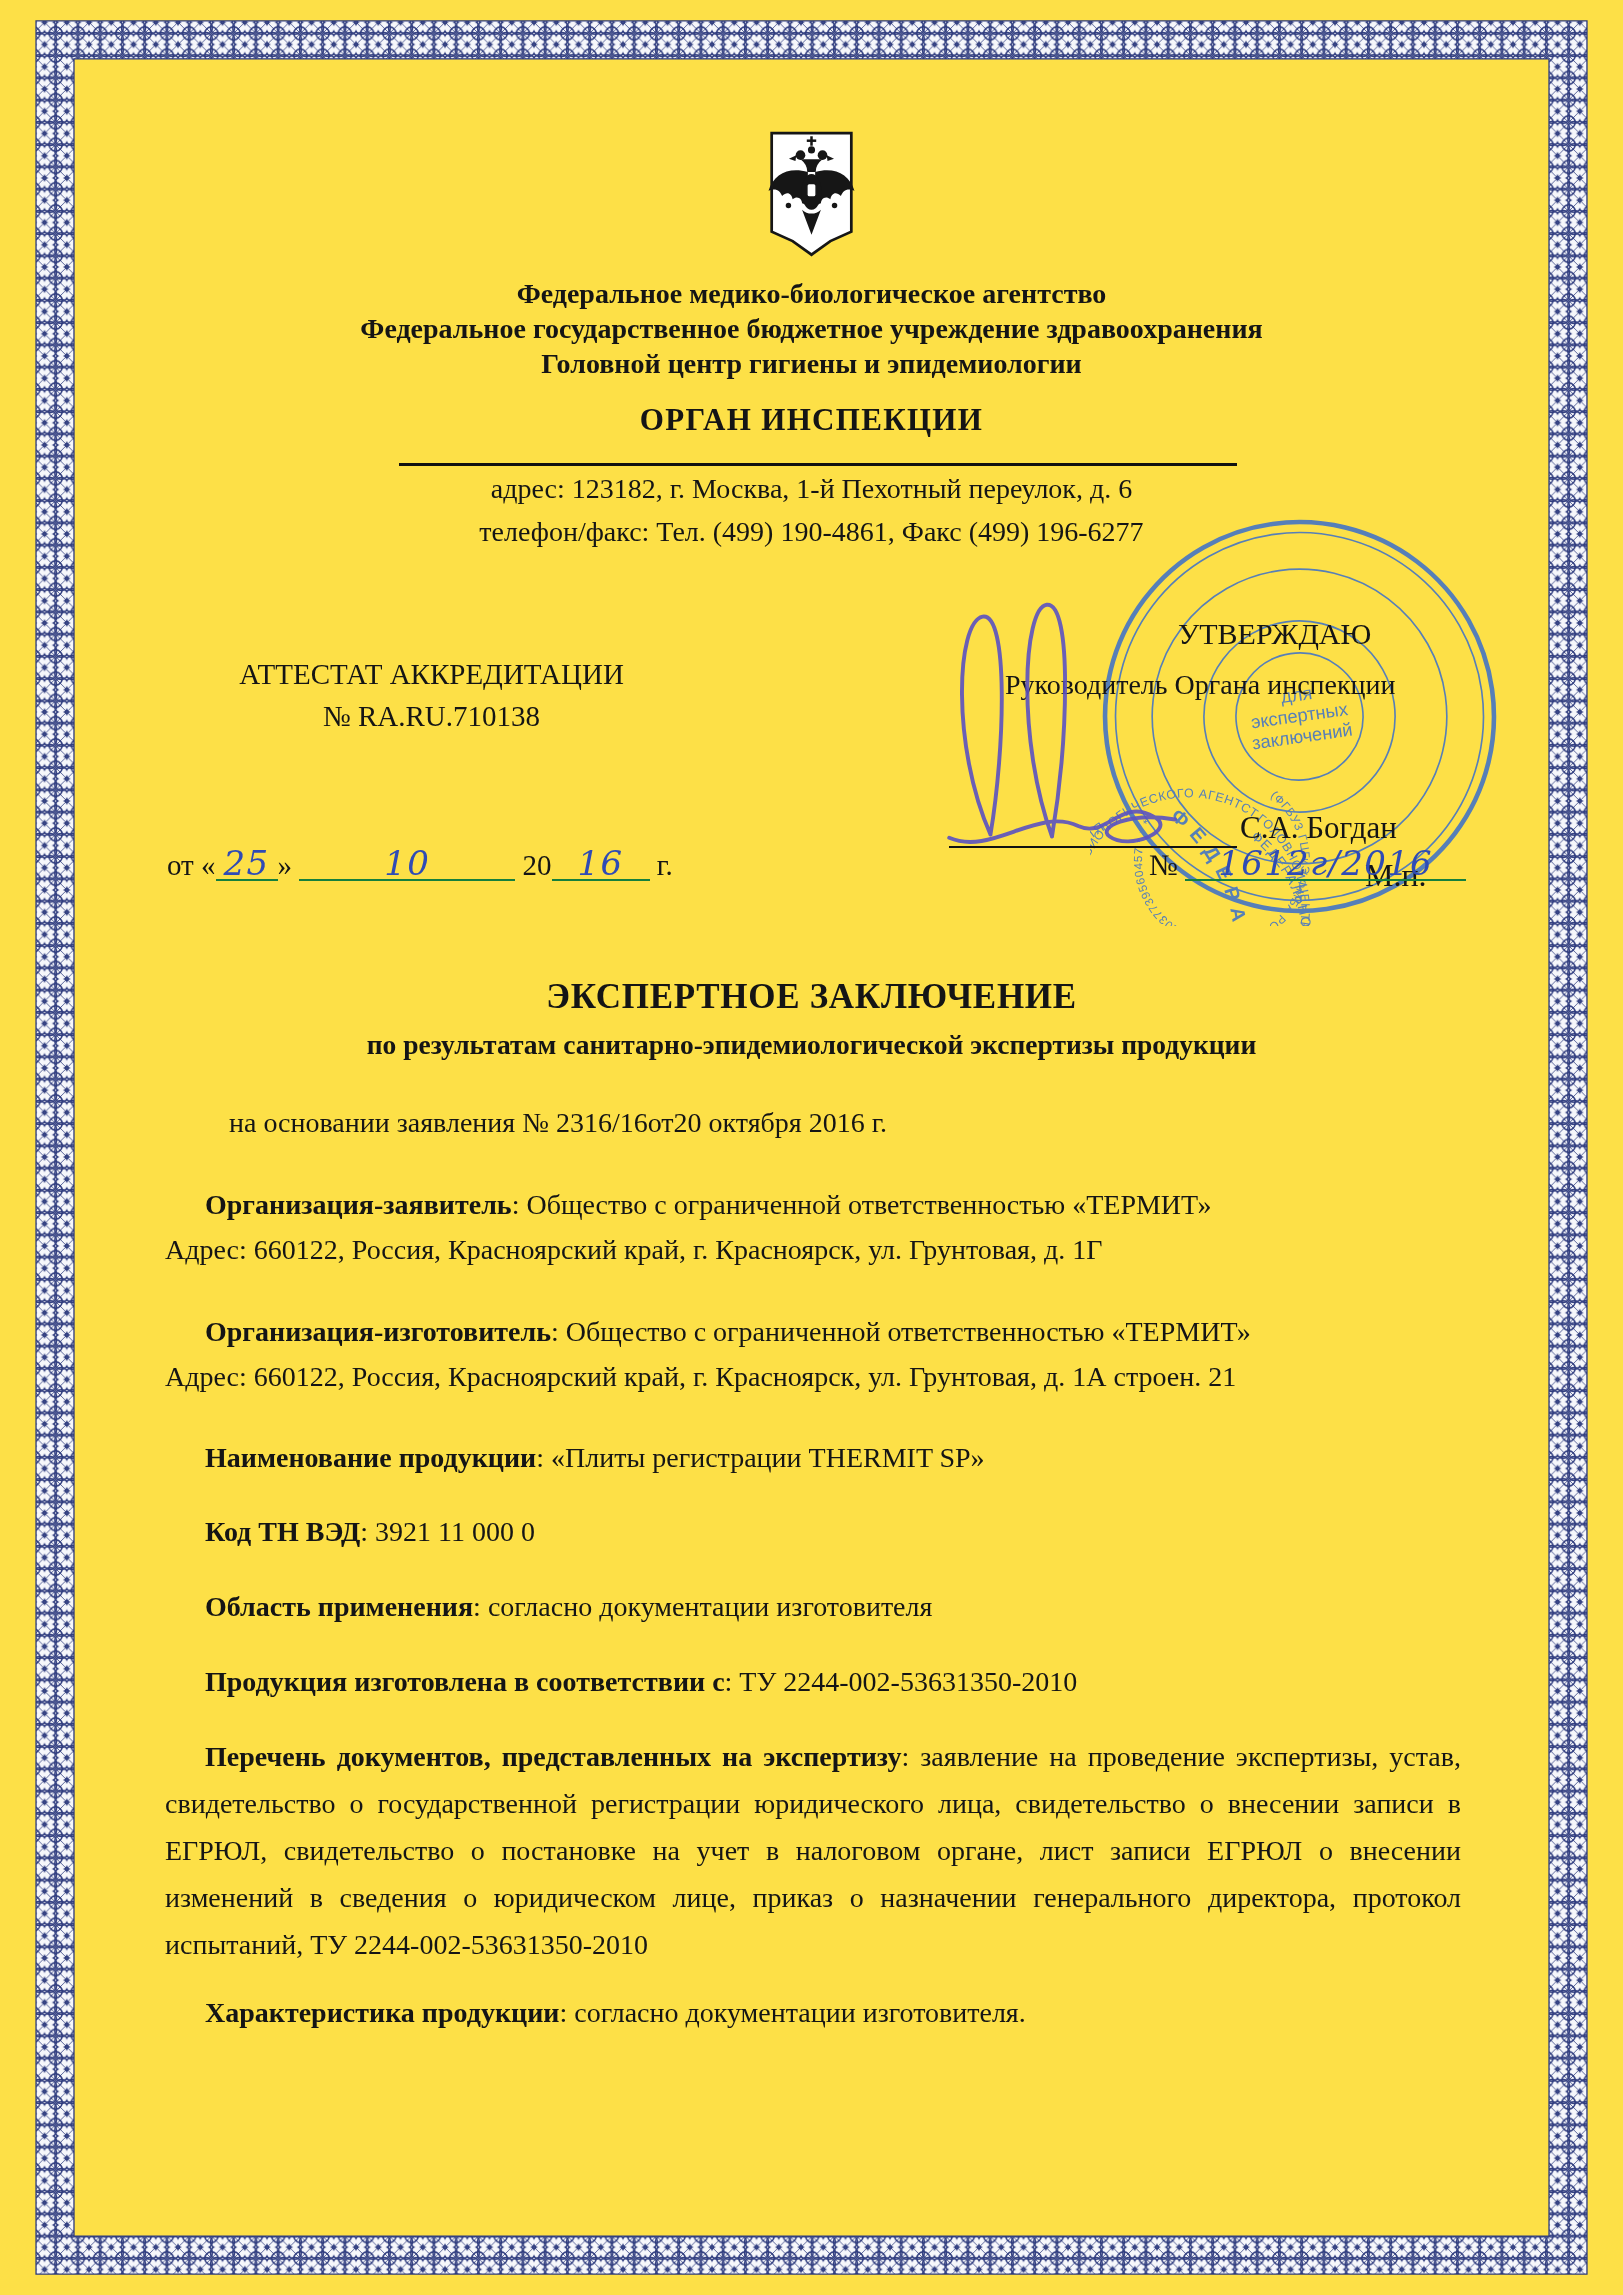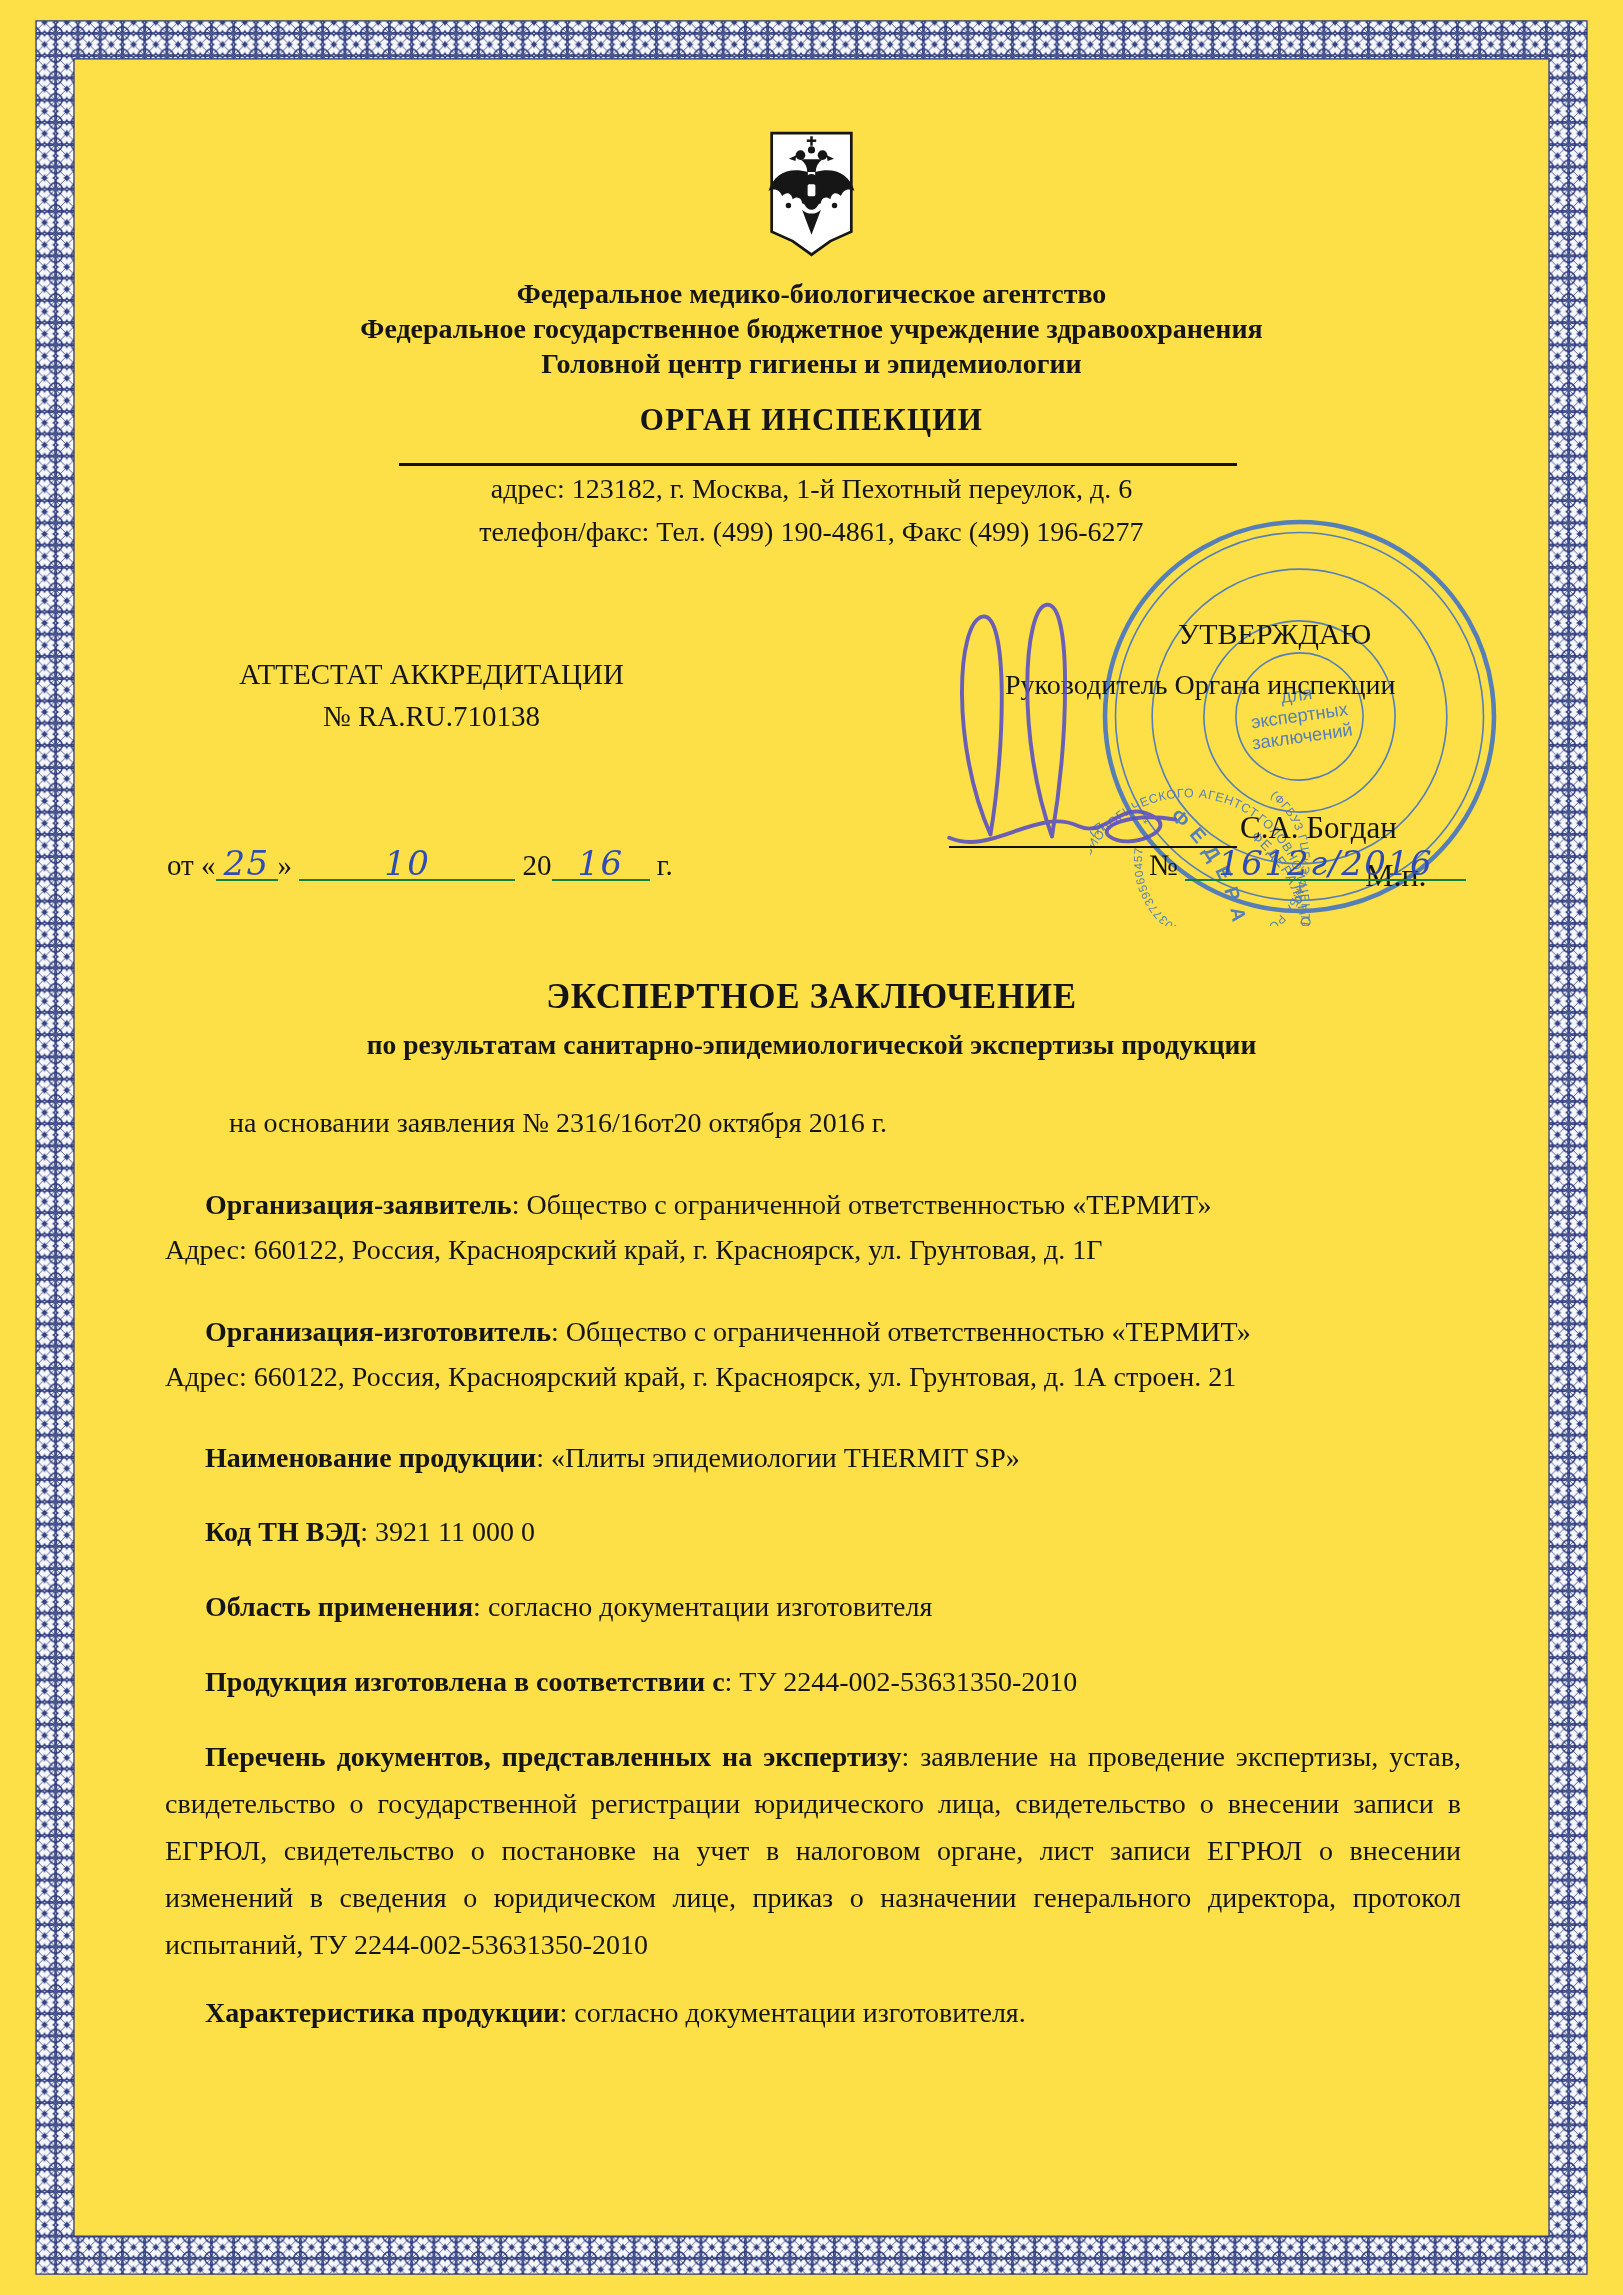--- a/index.html
+++ b/index.html
@@ -169,21 +169,21 @@
     <div><b>Организация-заявитель</b><span>: </span><span>Общество с ограниченной ответственностью «ТЕРМИТ»</span></div>
     <div>Адрес: 660122, Россия, Красноярский край, г. Красноярск, ул. Грунтовая, д. 1Г</div>
   </div>
 
   <div class="abs fld" style="left:165px;top:1309px;width:1296px;">
     <div><b>Организация-изготовитель</b><span>: </span><span>Общество с ограниченной ответственностью «ТЕРМИТ»</span></div>
     <div>Адрес: 660122, Россия, Красноярский край, г. Красноярск, ул. Грунтовая, д. 1А строен. 21</div>
   </div>
 
   <div class="abs fld" style="left:165px;top:1435px;width:1296px;">
-    <b>Наименование продукции</b><span>: </span><span>«Плиты эпидемиологии THERMIT SP»</span>
+    <b>Наименование продукции</b><span>: </span><span>«Плиты регистрации THERMIT SP»</span>
   </div>
 
   <div class="abs fld" style="left:165px;top:1509px;width:1296px;">
     <b>Код ТН ВЭД</b><span>: </span><span>3921 11 000 0</span>
   </div>
 
   <div class="abs fld" style="left:165px;top:1584px;width:1296px;">
     <b>Область применения</b><span>: </span><span>согласно документации изготовителя</span>
   </div>
 

